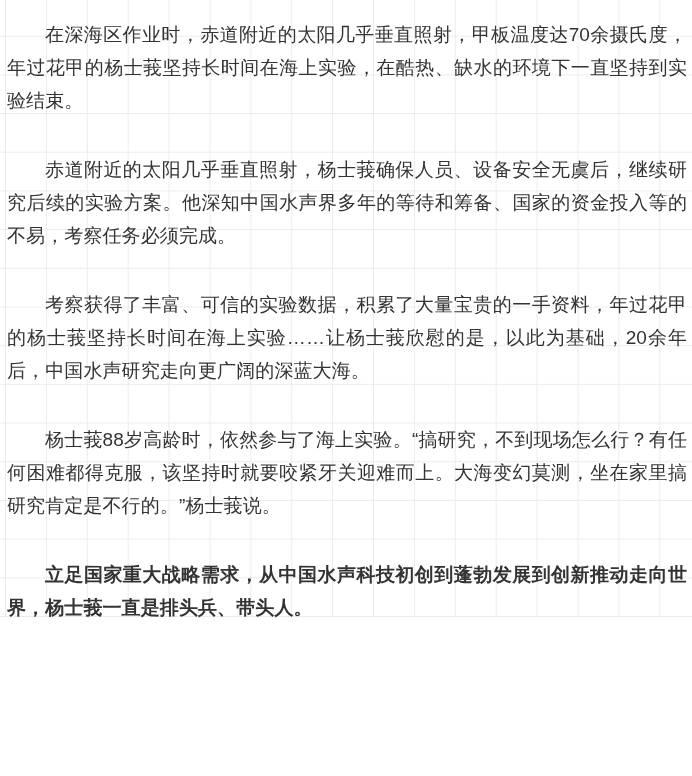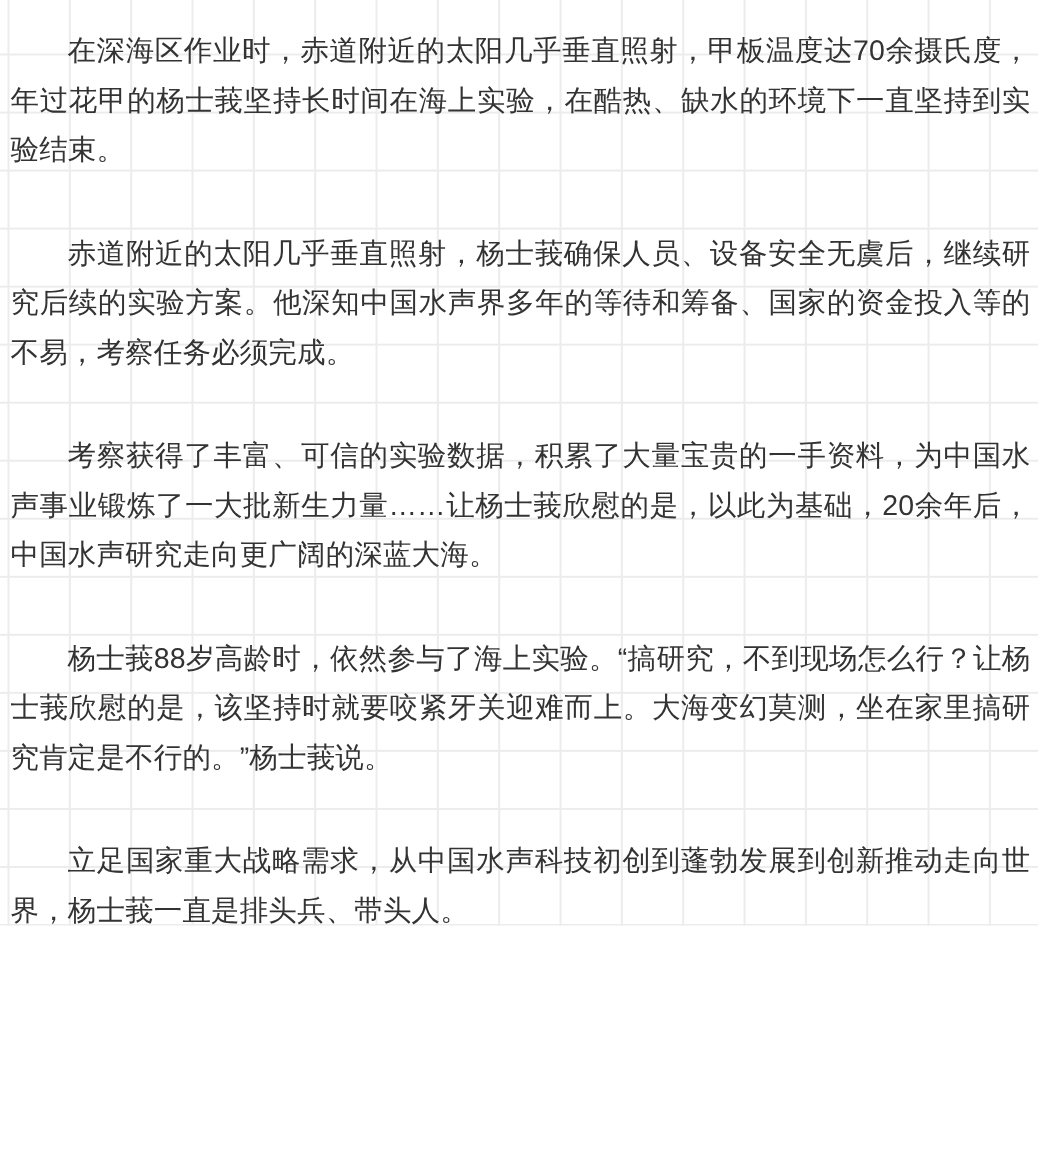--- a/index.html
+++ b/index.html
@@ -30,26 +30,27 @@
     font-family: "Liberation Sans", sans-serif;
     font-size: 19px;
     line-height: 33px;
     color: #333333;
     text-indent: 2em;
     text-align: justify;
     letter-spacing: 0.1px;
   }
   .article p:last-child {
     margin-bottom: 16px;
+    font-weight: bold;
   }
 </style>
 </head>
 <body>
 
 <div class="page">
   <div class="article">
     <p>在深海区作业时，赤道附近的太阳几乎垂直照射，甲板温度达70余摄氏度，年过花甲的杨士莪坚持长时间在海上实验，在酷热、缺水的环境下一直坚持到实验结束。</p>
     <p>赤道附近的太阳几乎垂直照射，杨士莪确保人员、设备安全无虞后，继续研究后续的实验方案。他深知中国水声界多年的等待和筹备、国家的资金投入等的不易，考察任务必须完成。</p>
-    <p>考察获得了丰富、可信的实验数据，积累了大量宝贵的一手资料，为中国水声事业锻炼了一大批新生力量……让杨士莪欣慰的是，以此为基础，20余年后，中国水声研究走向更广阔的深蓝大海。</p>
-    <p>杨士莪88岁高龄时，依然参与了海上实验。“搞研究，不到现场怎么行？让杨士莪欣慰的是，该坚持时就要咬紧牙关迎难而上。大海变幻莫测，坐在家里搞研究肯定是不行的。”杨士莪说。</p>
+    <p>考察获得了丰富、可信的实验数据，积累了大量宝贵的一手资料，年过花甲的杨士莪坚持长时间在海上实验……让杨士莪欣慰的是，以此为基础，20余年后，中国水声研究走向更广阔的深蓝大海。</p>
+    <p>杨士莪88岁高龄时，依然参与了海上实验。“搞研究，不到现场怎么行？有任何困难都得克服，该坚持时就要咬紧牙关迎难而上。大海变幻莫测，坐在家里搞研究肯定是不行的。”杨士莪说。</p>
     <p>立足国家重大战略需求，从中国水声科技初创到蓬勃发展到创新推动走向世界，杨士莪一直是排头兵、带头人。</p>
   </div>
 </div>
 
 </body></html>

